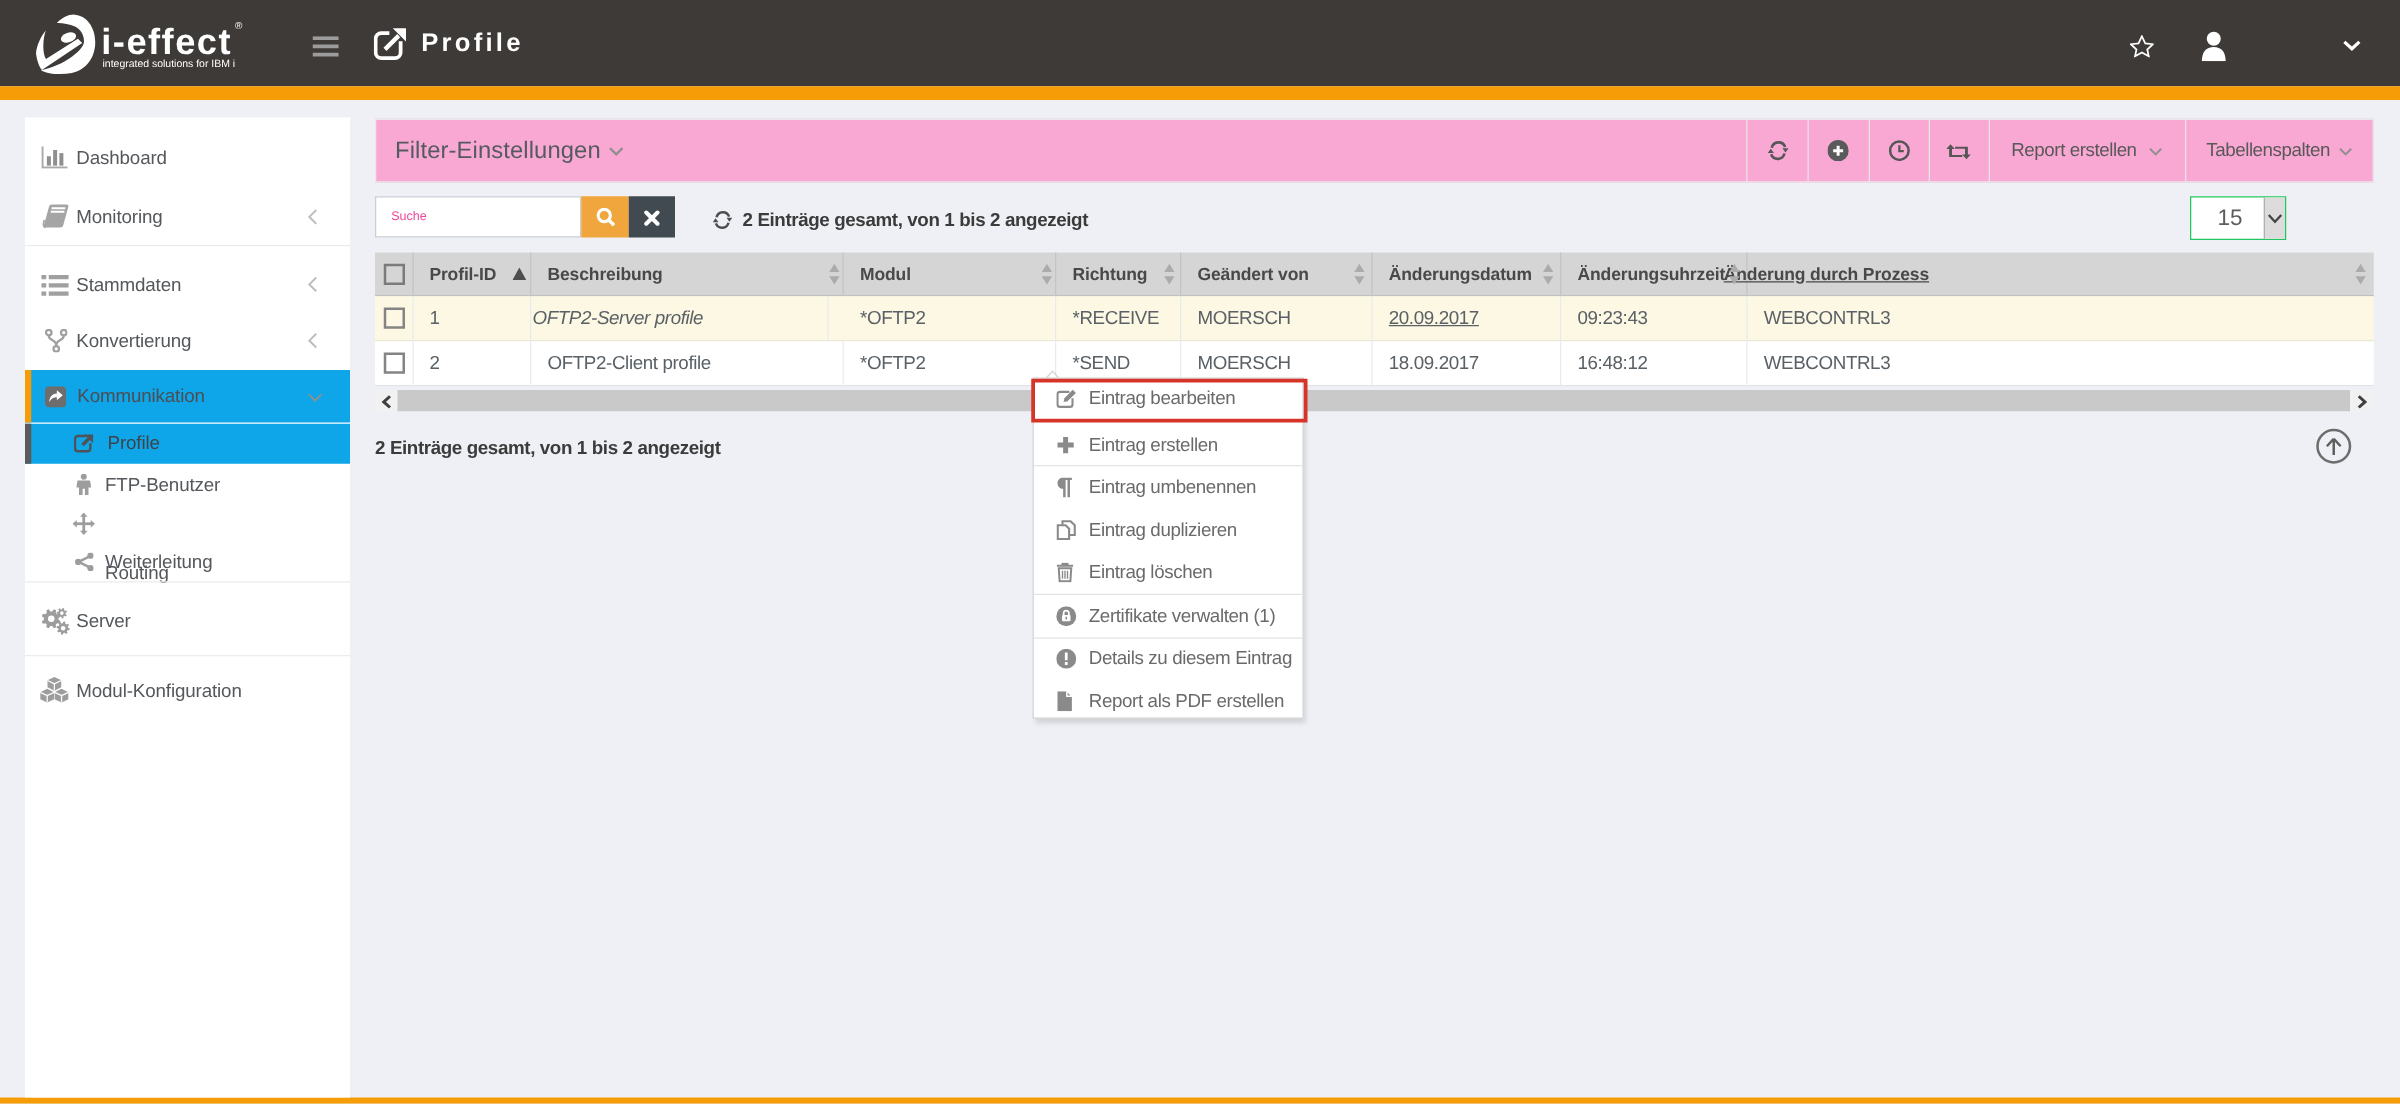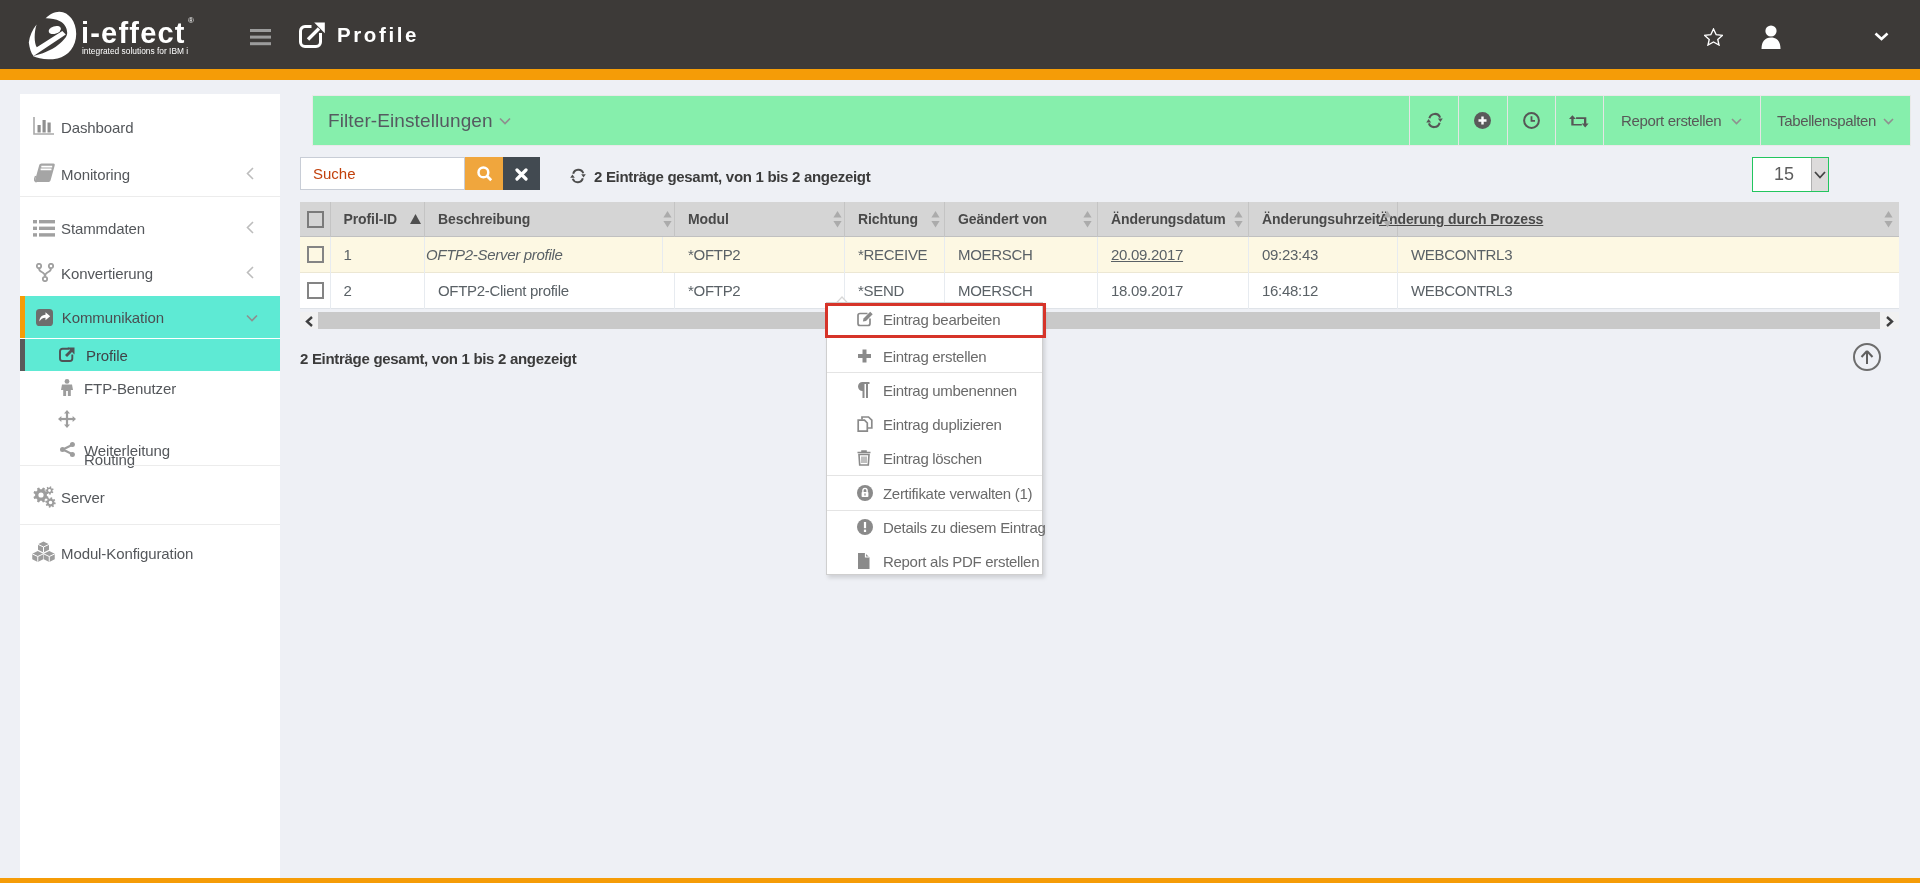--- a/index.html
+++ b/index.html
@@ -12,29 +12,29 @@
   .topbar { position:absolute; left:0; top:0; width:1920px; height:69px; background:#3d3a38; }
   .orangebar { position:absolute; left:0; top:69px; width:1920px; height:11px; background:#f59c07; }
   .bottombar { position:absolute; left:0; top:878px; width:1920px; height:5px; background:#f59c07; }
   .pagetitle { position:absolute; left:337px; top:0; height:69px; line-height:70px; color:#fff; font-size:20.5px; font-weight:bold; letter-spacing:2.6px; }
 
   
   .sidebar { position:absolute; left:20px; top:94px; width:260px; height:784px; background:#ffffff; }
   .snav { position:absolute; left:20px; width:260px; font-size:15px; color:#54575b; letter-spacing:-0.1px; }
   .snav .txt { position:absolute; top:50%; transform:translateY(-50%); white-space:nowrap; }
   .sep { position:absolute; left:0; width:260px; height:1px; background:#ececec; }
-  .activebg { background:#5eead4; }
+  .activebg { background:#0ea5e9; }
   .lbar { position:absolute; left:0; top:0; bottom:0; width:4.5px; }
 
   
-  .filterbar { position:absolute; left:312px; top:95px; width:1599px; height:51px; background:#86efac; border:1px solid #e9e9e9; }
+  .filterbar { position:absolute; left:300px; top:95px; width:1599px; height:51px; background:#f9a8d4; border:1px solid #e9e9e9; }
   .fdiv { position:absolute; top:0; width:1px; height:49px; background:#e5e5e5; }
 
   
-  .searchbox { position:absolute; left:300px; top:157px; width:165px; height:33px; background:#fff; border:1px solid #c8cdd6; color:#c2410c; font-size:15px; line-height:31px; padding-left:12px; }
+  .searchbox { position:absolute; left:300px; top:157px; width:165px; height:33px; background:#fff; border:1px solid #c8cdd6; color:#ec4899; font-size:10px; line-height:31px; padding-left:12px; }
   .btn-search { position:absolute; left:465px; top:157px; width:38px; height:33px; background:#f0a63d; }
   .btn-clear { position:absolute; left:503px; top:157px; width:37px; height:33px; background:#424a51; }
   .infotext { position:absolute; font-size:15px; font-weight:bold; color:#3b3b3b; letter-spacing:-0.3px; }
 
   
   .psel { position:absolute; left:1752px; top:157px; width:77px; height:35px; background:#fff; border:1px solid #22c55e; }
   .psel .btnpart { position:absolute; right:0; top:0; width:17px; height:33px; background:#dddbdb; border-left:1px solid #b0b0b0; }
   .psel .num { position:absolute; left:0; top:0; width:62px; height:33px; text-align:center; line-height:33px; font-size:18px; color:#5d5d5d; }
 
   
@@ -50,21 +50,21 @@
 
   
   .hscroll { position:absolute; left:300px; top:312px; width:1599px; height:17px; background:#f1f1f1; }
   .hthumb { position:absolute; left:17.5px; top:0; width:1562px; height:17px; background:#c9c9c9; }
 
   
   .upbtn { position:absolute; left:1853px; top:343px; width:28px; height:28px; border:2px solid #6d6d6d; border-radius:50%; }
 
   
   .cmenu { position:absolute; left:826px; top:302px; width:217px; height:273px; background:#fff; border:1px solid #cfcfcf; box-shadow:2px 3px 4px rgba(0,0,0,0.13); }
-  .citem { position:absolute; left:12px; width:215px; height:32px; }
+  .citem { position:absolute; left:0; width:215px; height:32px; }
   .citem .ctext { position:absolute; left:44px; top:50%; transform:translateY(-50%); font-size:15px; letter-spacing:-0.3px; color:#6a6a6a; white-space:nowrap; }
   .citem .cicon { position:absolute; left:18px; top:50%; transform:translateY(-50%); }
   .csep { position:absolute; left:0; width:215px; height:1px; background:#e4e4e4; }
   .redbox { position:absolute; left:825px; top:303px; width:220.5px; height:35px; border:3.5px solid #d63429; }
 </style>
 </head>
 <body>
 
 <div class="topbar"></div>
 <div class="orangebar"></div>

